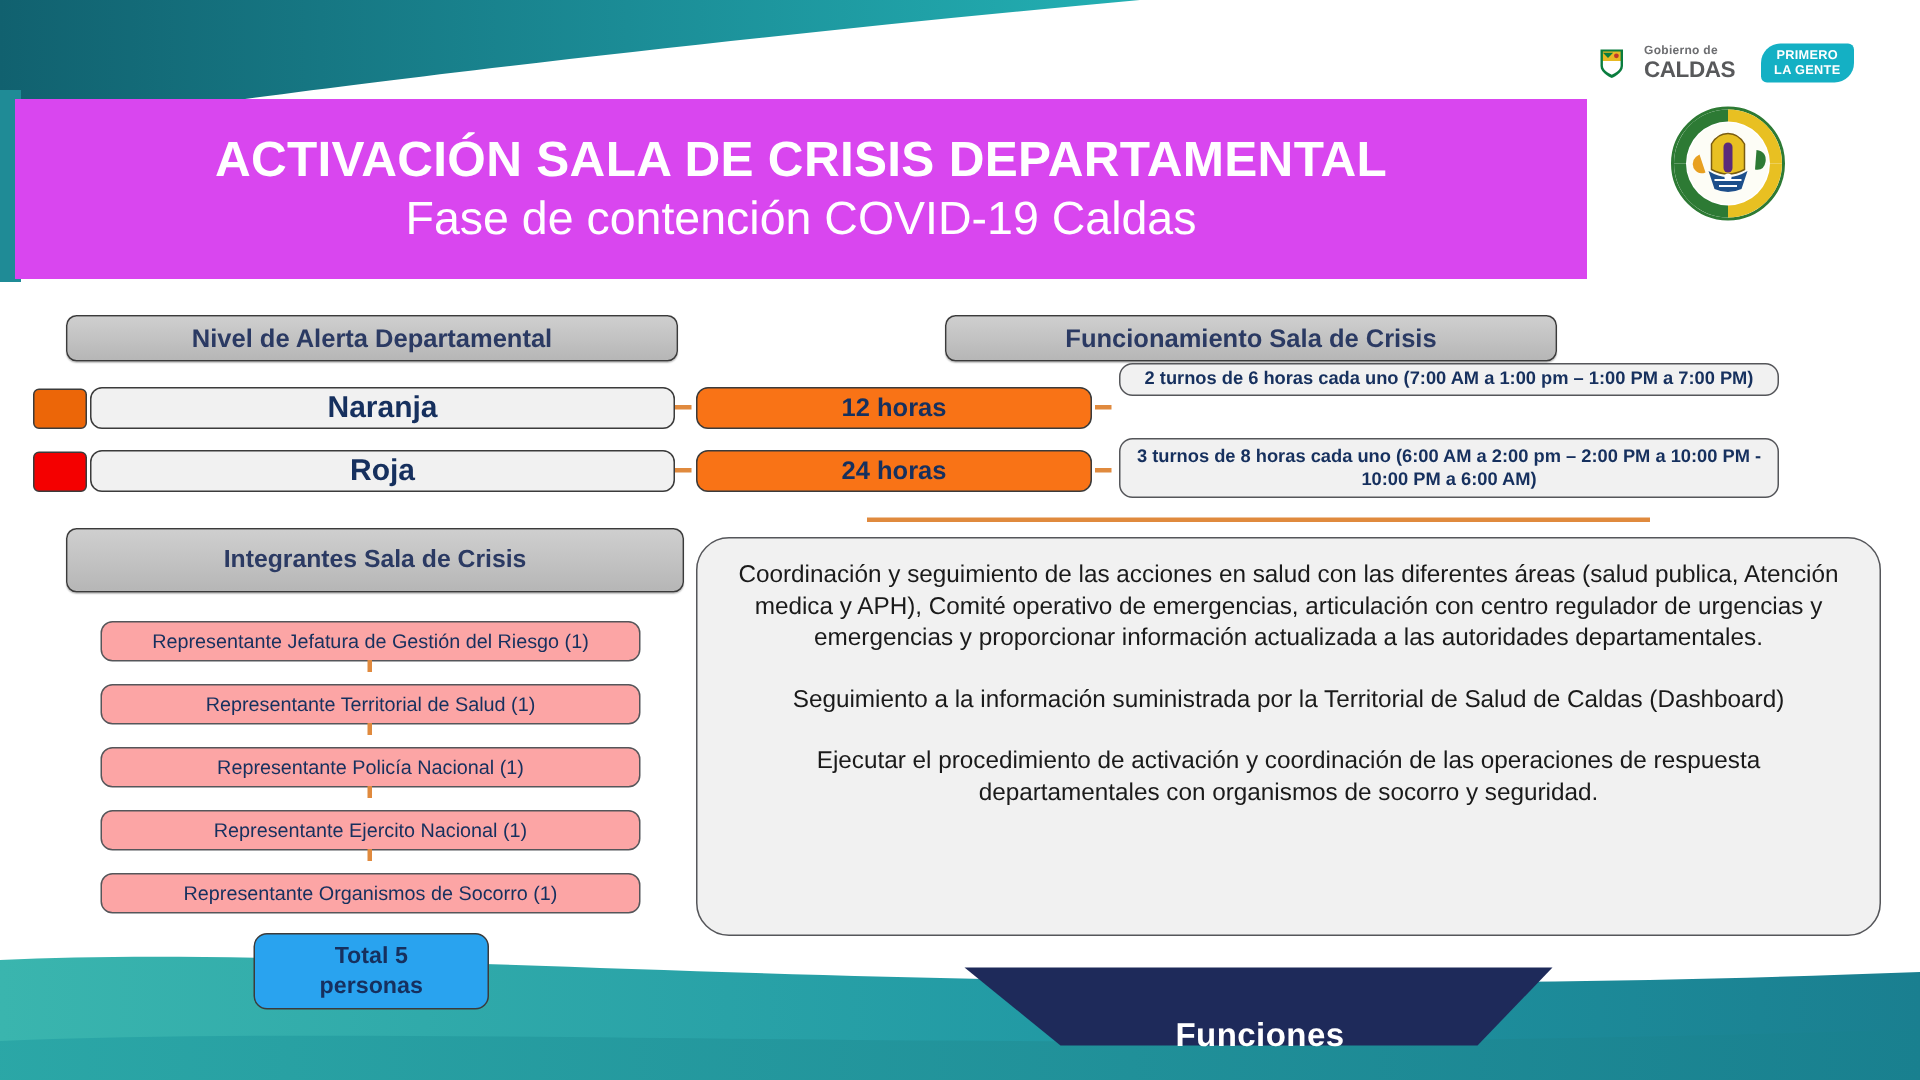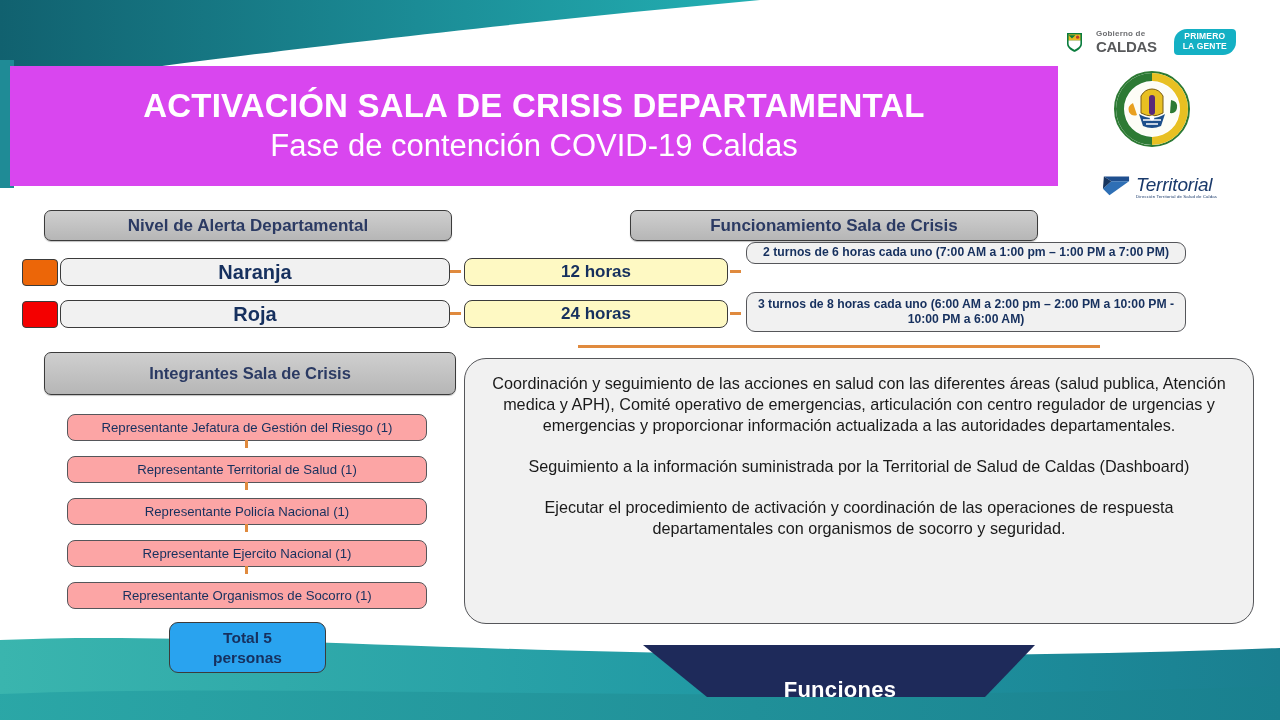--- a/index.html
+++ b/index.html
@@ -76,21 +76,21 @@
   .swatch{position:absolute;width:34px;height:25px;border:1.4px solid #3b3b3b;border-radius:4px;}
   #sw-naranja{left:22px;top:259px;background:#ec6608;}
   #sw-roja{left:22px;top:301px;background:#f40000;}
 
   .pill{
     position:absolute;height:26px;border:1.3px solid #3b3b3b;border-radius:8px;
     display:flex;align-items:center;justify-content:center;
     font-weight:bold;color:#16305e;
   }
   .pill-light{background:#f1f1f1;font-size:20px;}
-  .pill-blue{background:#fef9c3;font-size:17px;}
+  .pill-blue{background:#f97316;font-size:17px;}
   #pill-naranja{left:60px;top:258px;width:388px;}
   #pill-roja{left:60px;top:300px;width:388px;}
   #pill-12{left:464px;top:258px;width:262px;}
   #pill-24{left:464px;top:300px;width:262px;}
 
   .dash{position:absolute;width:11px;height:3px;background:#e08a3e;}
   #dash-a{left:450px;top:270px;}
   #dash-b{left:450px;top:312px;}
   #dash-c{left:730px;top:270px;}
   #dash-d{left:730px;top:312px;}
@@ -215,33 +215,20 @@
       <path d="M28,26 q4,-7 11,-7 q7,0 11,7 l0,17 q-11,6 -22,0 Z" fill="#e8c022" stroke="#7a5c10" stroke-width="1"></path>
       <rect x="36" y="25" width="6" height="20" rx="3" fill="#5a2a7a"></rect>
       <path d="M26,44 q13,8 26,0 l-4,12 q-9,4 -18,0 Z" fill="#1d4f8b"></path>
       <path d="M30,50 h18 M33,54 h12" stroke="#ffffff" stroke-width="1.4"></path>
       <circle cx="39" cy="48" r="2.4" fill="#ffffff"></circle>
       <path d="M20,33 q-6,3 -4,9 q3,5 8,3 z" fill="#e8a020"></path>
       <path d="M58,30 q7,1 6,8 q-1,6 -7,5 z" fill="#2d7a34"></path>
     </svg>
   </div>
 
-  <div class="logo-territorial">
-    <span>
-      <svg viewBox="0 0 34 30" width="32" height="28">
-        <path d="M4,6 L31,6 L31,11 L12,11 Z" fill="#1f4f8f"></path>
-        <path d="M12,11 L31,11 L10,26 L3,19 Z" fill="#2e6fb5"></path>
-        <path d="M4,6 L12,11 L3,19 Z" fill="#16355f"></path>
-      </svg>
-    </span>
-    <span class="terr-txt">
-      <span class="terr-main">Territorial</span>
-      <span class="terr-sub">Dirección Territorial de Salud de Caldas</span>
-    </span>
-  </div>
 
   <div class="sec-header" id="hdr-nivel">Nivel de Alerta Departamental</div>
   <div class="sec-header" id="hdr-func">Funcionamiento Sala de Crisis</div>
   <div class="sec-header" id="hdr-integ">Integrantes Sala de Crisis</div>
 
   <div class="swatch" id="sw-naranja"></div>
   <div class="swatch" id="sw-roja"></div>
 
   <div class="pill pill-light" id="pill-naranja">Naranja</div>
   <div class="pill pill-light" id="pill-roja">Roja</div>

